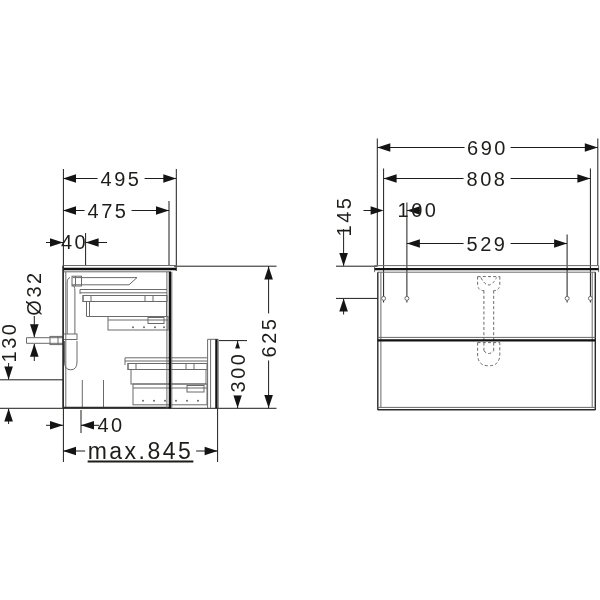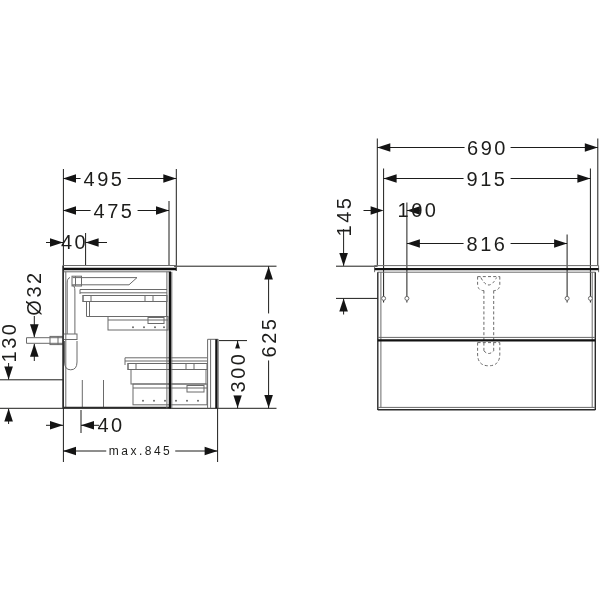--- a/index.html
+++ b/index.html
@@ -9,21 +9,21 @@
   }
   .canvas svg{position:absolute;left:0;top:0;}
   .lbl{
     position:absolute;transform:translate(-50%,-50%);
     font-size:20px;font-weight:400;letter-spacing:2.5px;
     color:#1d1d1b;white-space:nowrap;background:#ffffff;
     padding:0 3px;line-height:1;z-index:3;
   }
   .lbl.nobg{background:transparent;padding:0;}
   .lbl.rot{transform:translate(-50%,-50%) rotate(-90deg);}
-  .lbl.small{font-size:12px;}
+  .lbl.small{font-size:23px;text-decoration:underline;}
   
   .thin{stroke:#6a6a6a;stroke-width:1;fill:none;}
   .med{stroke:#2b2b2b;stroke-width:1.4;fill:none;}
   .heavy{stroke:#111;stroke-width:2.3;fill:none;}
   .dim{stroke:#1d1d1b;stroke-width:1;fill:none;}
   .dash{stroke:#6a6a6a;stroke-width:1;fill:none;stroke-dasharray:3 2.2;}
   .arr{fill:#141414;stroke:none;}
   .dot{fill:#6a6a6a;stroke:none;}
   .hole{stroke:#6a6a6a;stroke-width:1;fill:#fff;}
 </style>
@@ -202,29 +202,29 @@
 
   <g>
     <circle class="hole" cx="383.6" cy="298.4" r="2"></circle>
     <circle class="hole" cx="406.9" cy="298.4" r="2"></circle>
     <circle class="hole" cx="567.1" cy="298.4" r="2"></circle>
     <circle class="hole" cx="590.4" cy="298.4" r="2"></circle>
   </g>
 
 </svg>
 
-<div class="lbl" style="left:104px;top:178.5px">495</div>
-<div class="lbl" style="left:114px;top:210.5px">475</div>
+<div class="lbl" style="left:121px;top:178.5px">495</div>
+<div class="lbl" style="left:108px;top:210.5px">475</div>
 <div class="lbl nobg" style="left:74.5px;top:242px">40</div>
 <div class="lbl nobg rot" style="left:34px;top:293px">Ø32</div>
 <div class="lbl nobg rot" style="left:9px;top:342px">130</div>
 <div class="lbl nobg" style="left:111px;top:425px">40</div>
 <div class="lbl small" style="left:140.5px;top:451px">max.845</div>
 <div class="lbl rot" style="left:237.6px;top:371.5px">300</div>
 <div class="lbl rot" style="left:268.6px;top:337px">625</div>
 
 <div class="lbl" style="left:487.5px;top:147.5px">690</div>
-<div class="lbl" style="left:487px;top:178.5px">915</div>
+<div class="lbl" style="left:487px;top:178.5px">808</div>
 <div class="lbl nobg" style="left:418px;top:210px">100</div>
-<div class="lbl" style="left:487px;top:243.5px">816</div>
+<div class="lbl" style="left:487px;top:243.5px">529</div>
 <div class="lbl nobg rot" style="left:343.6px;top:215.5px">145</div>
 
 </div>
 
 </body></html>

